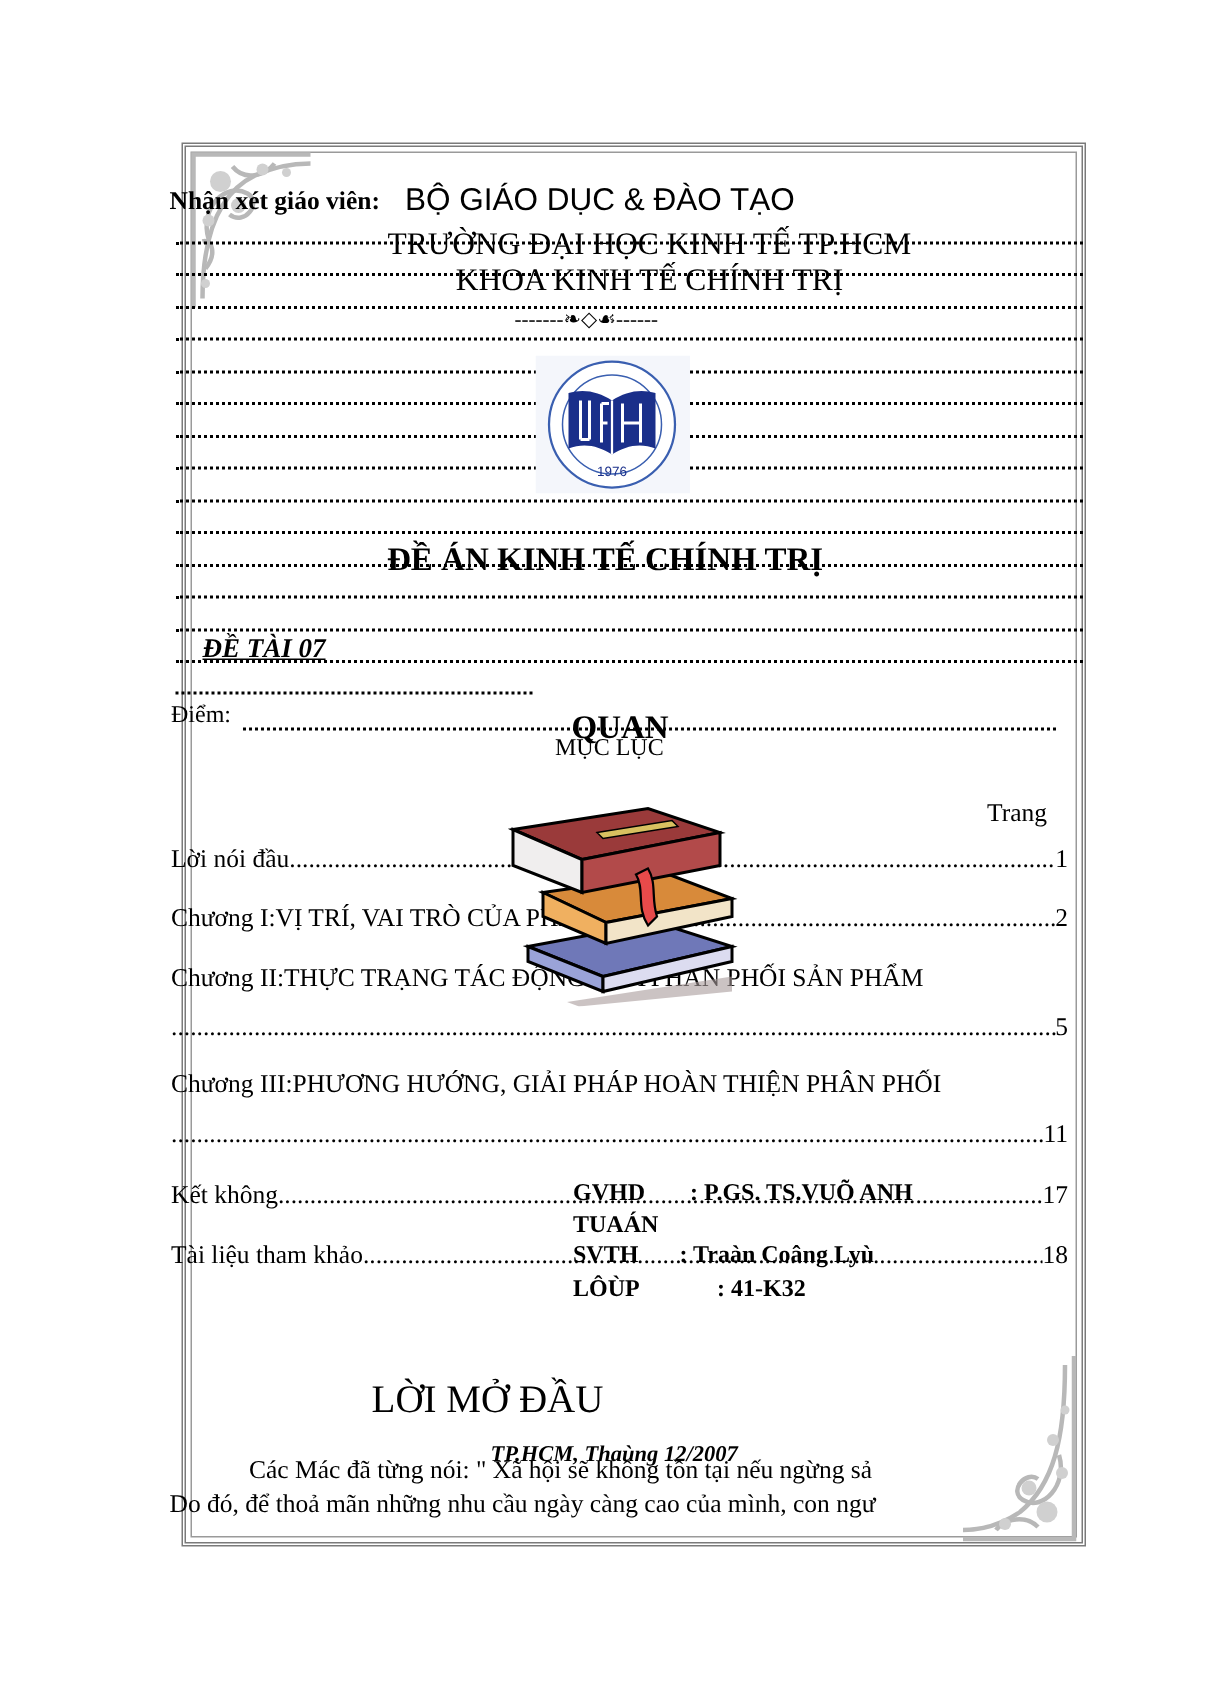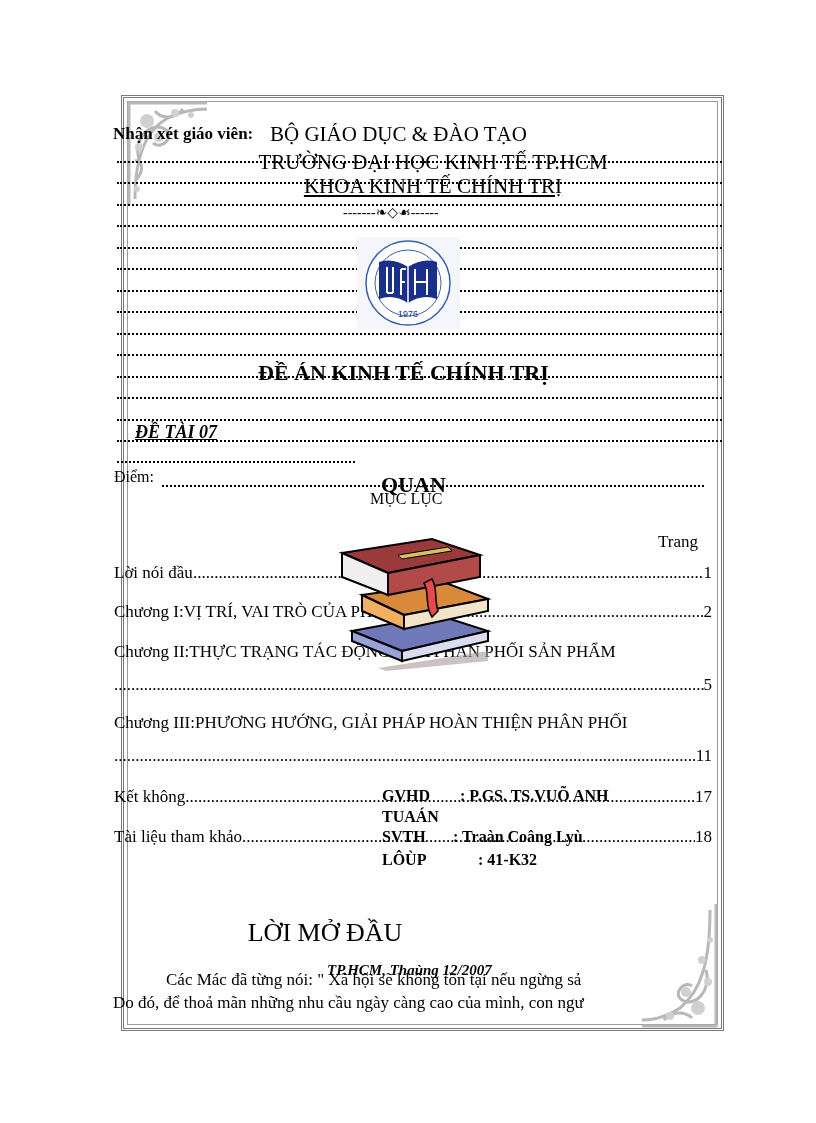--- a/index.html
+++ b/index.html
@@ -14,24 +14,24 @@
 
   .corner { position: absolute; }
   .corner-tl { left: 125px; top: 99px; width: 85px; height: 110px; }
   .corner-br { left: 640px; top: 900px; width: 80px; height: 130px; }
 
   
   .dots { position: absolute; left: 117px; right: 94px; height: 0;
           border-bottom: 2px dotted #000; }
 
   .abs { position: absolute; white-space: nowrap; }
-  .t-ministry { left: 270px; top: 122px; font-size: 21px; font-family: Liberation Serif, serif; }
+  .t-ministry { left: 270px; top: 122px; font-size: 21px; font-family: Liberation Sans, sans-serif; }
   .t-nhanxet { left: 113px; top: 124px; font-size: 17px; font-weight: bold; }
   .t-school { left: 248px; top: 150px; font-size: 21px; width: 370px; text-align: center; background: transparent; }
-  .t-faculty { left: 248px; top: 174px; font-size: 21px; width: 370px; text-align: center; text-decoration: underline; }
+  .t-faculty { left: 248px; top: 174px; font-size: 21px; width: 370px; text-align: center; }
   .t-orn { left: 343px; top: 204px; font-size: 14px; }
 
   .logo { position: absolute; left: 357px; top: 237px; width: 103px; height: 92px; }
 
   .t-title { left: 258px; top: 360px; font-size: 22px; font-weight: bold; }
   .t-detai { left: 135px; top: 422px; font-size: 18px; font-weight: bold; font-style: italic;
              text-decoration: underline; }
   .t-diem { left: 114px; top: 468px; font-size: 16px; }
   .t-quan { left: 381px; top: 472px; font-size: 22px; font-weight: bold; }
   .t-mucluc { left: 370px; top: 490px; font-size: 16px; }

